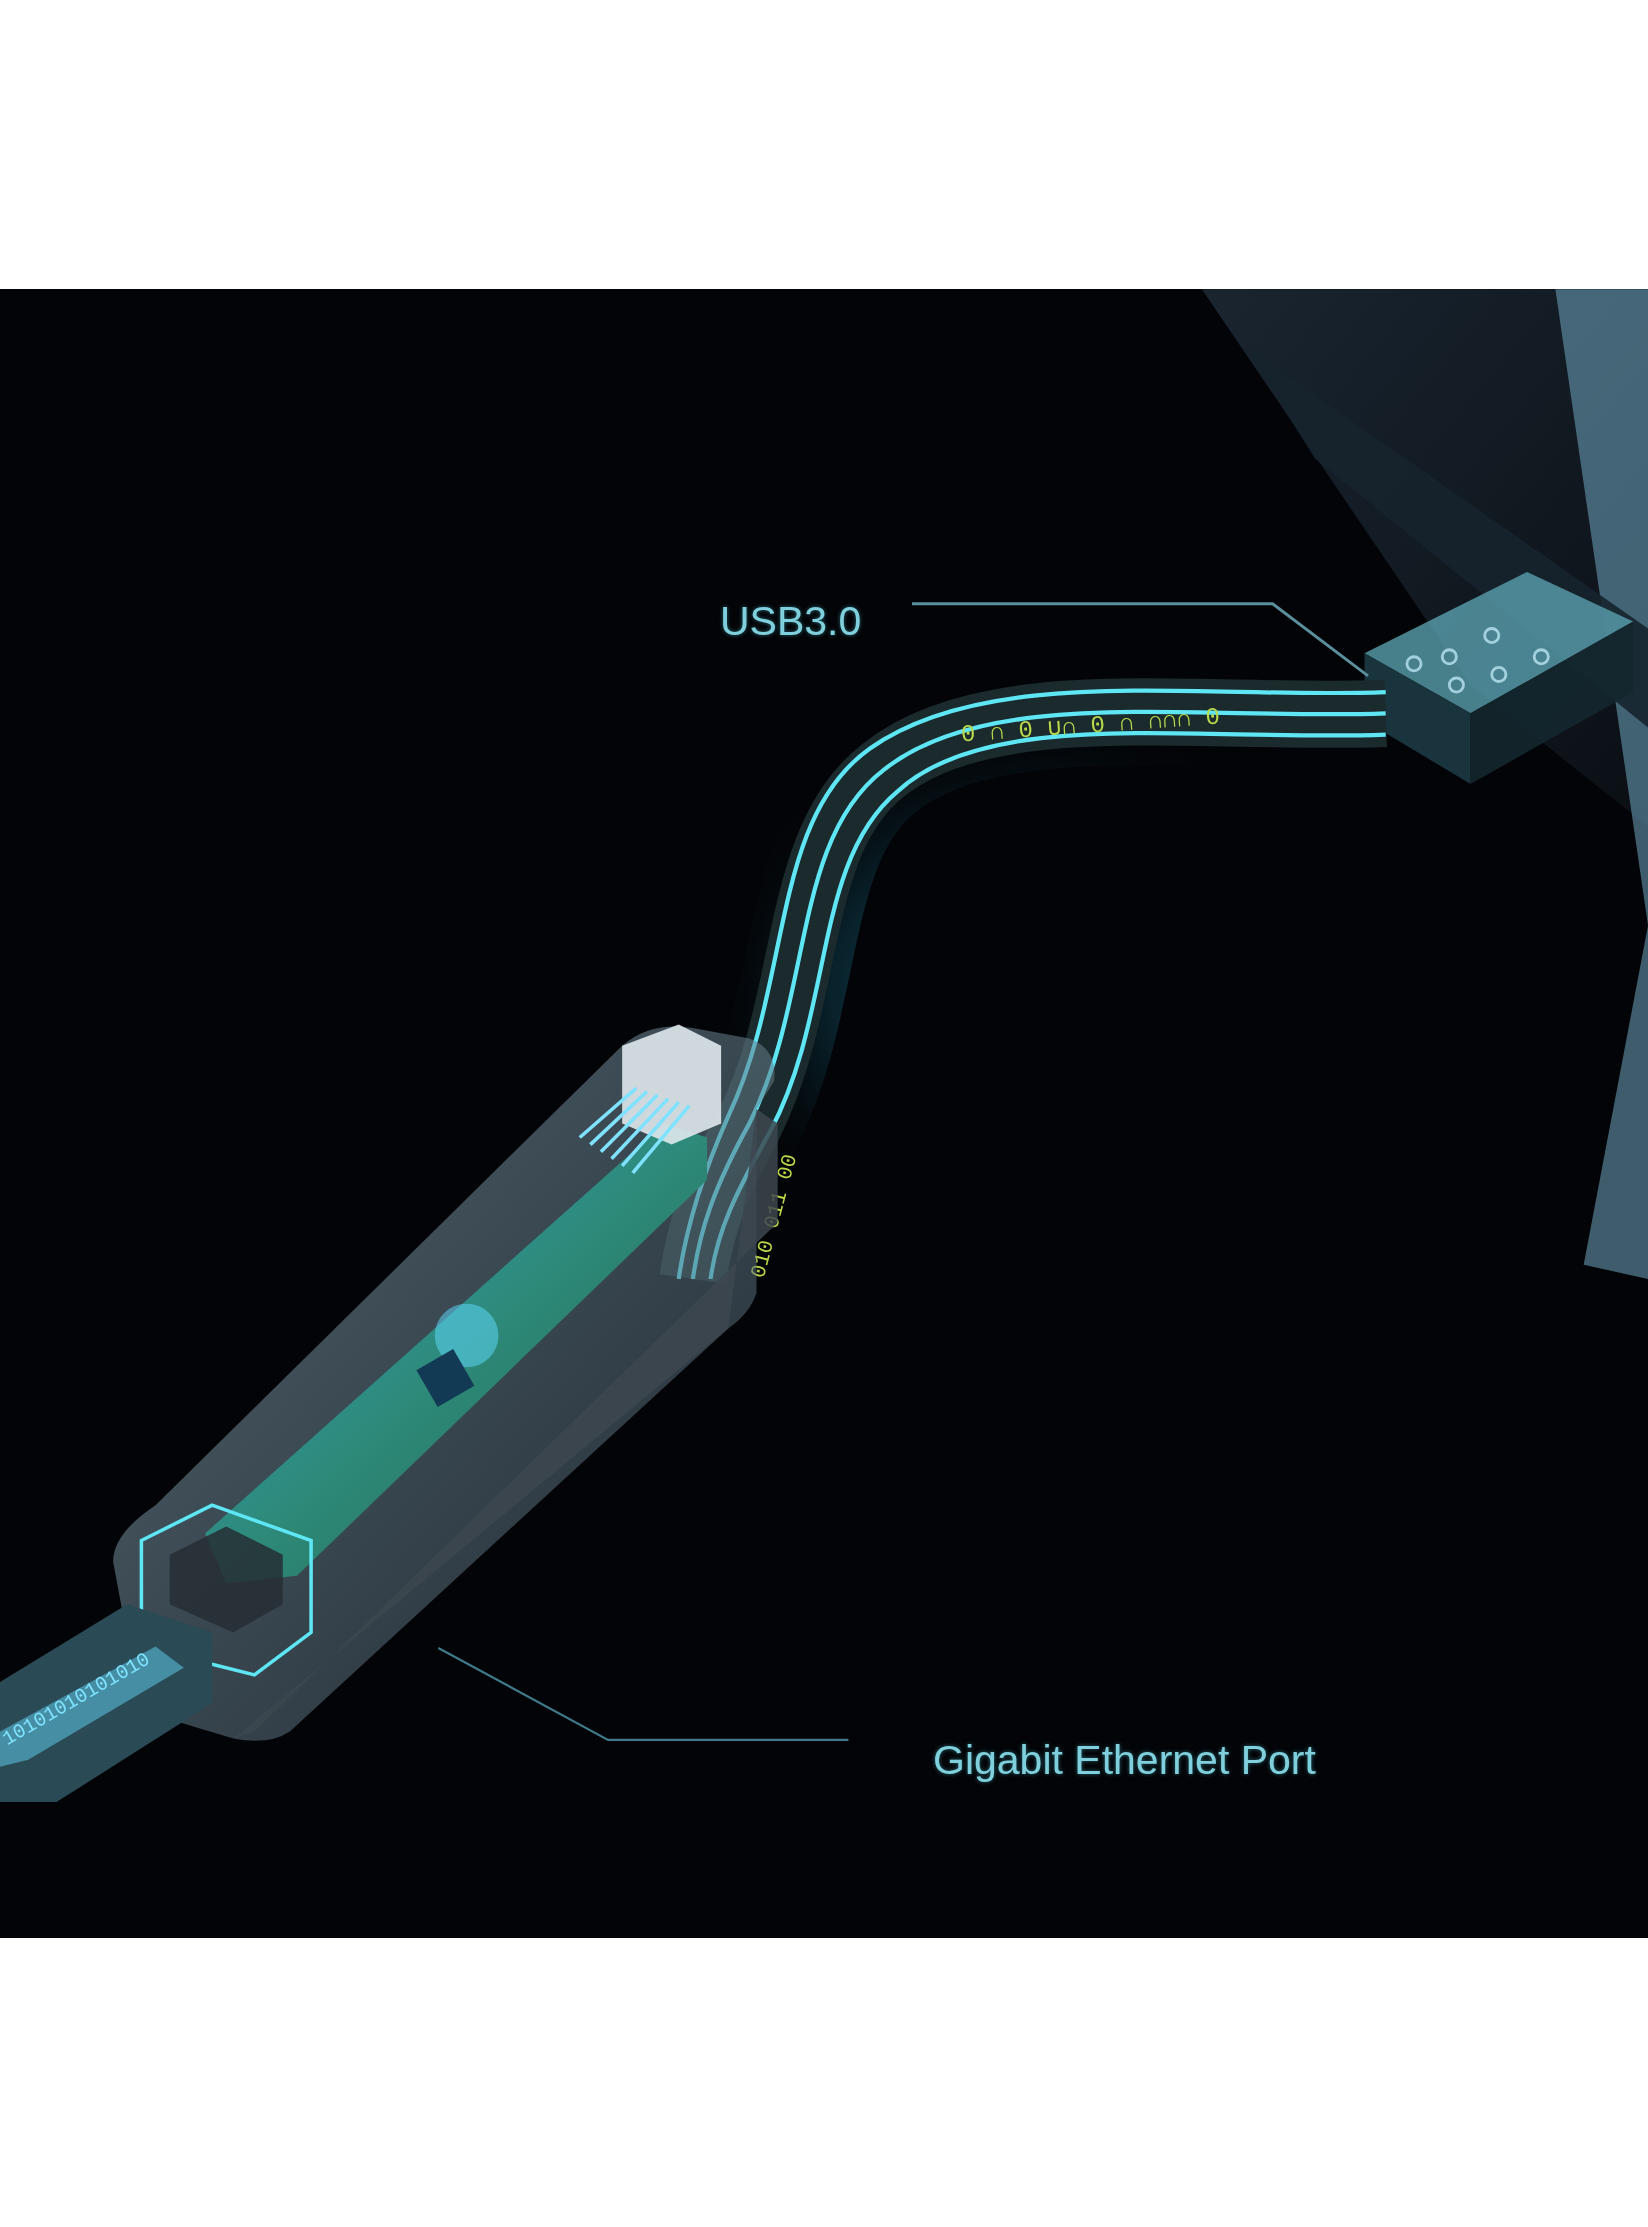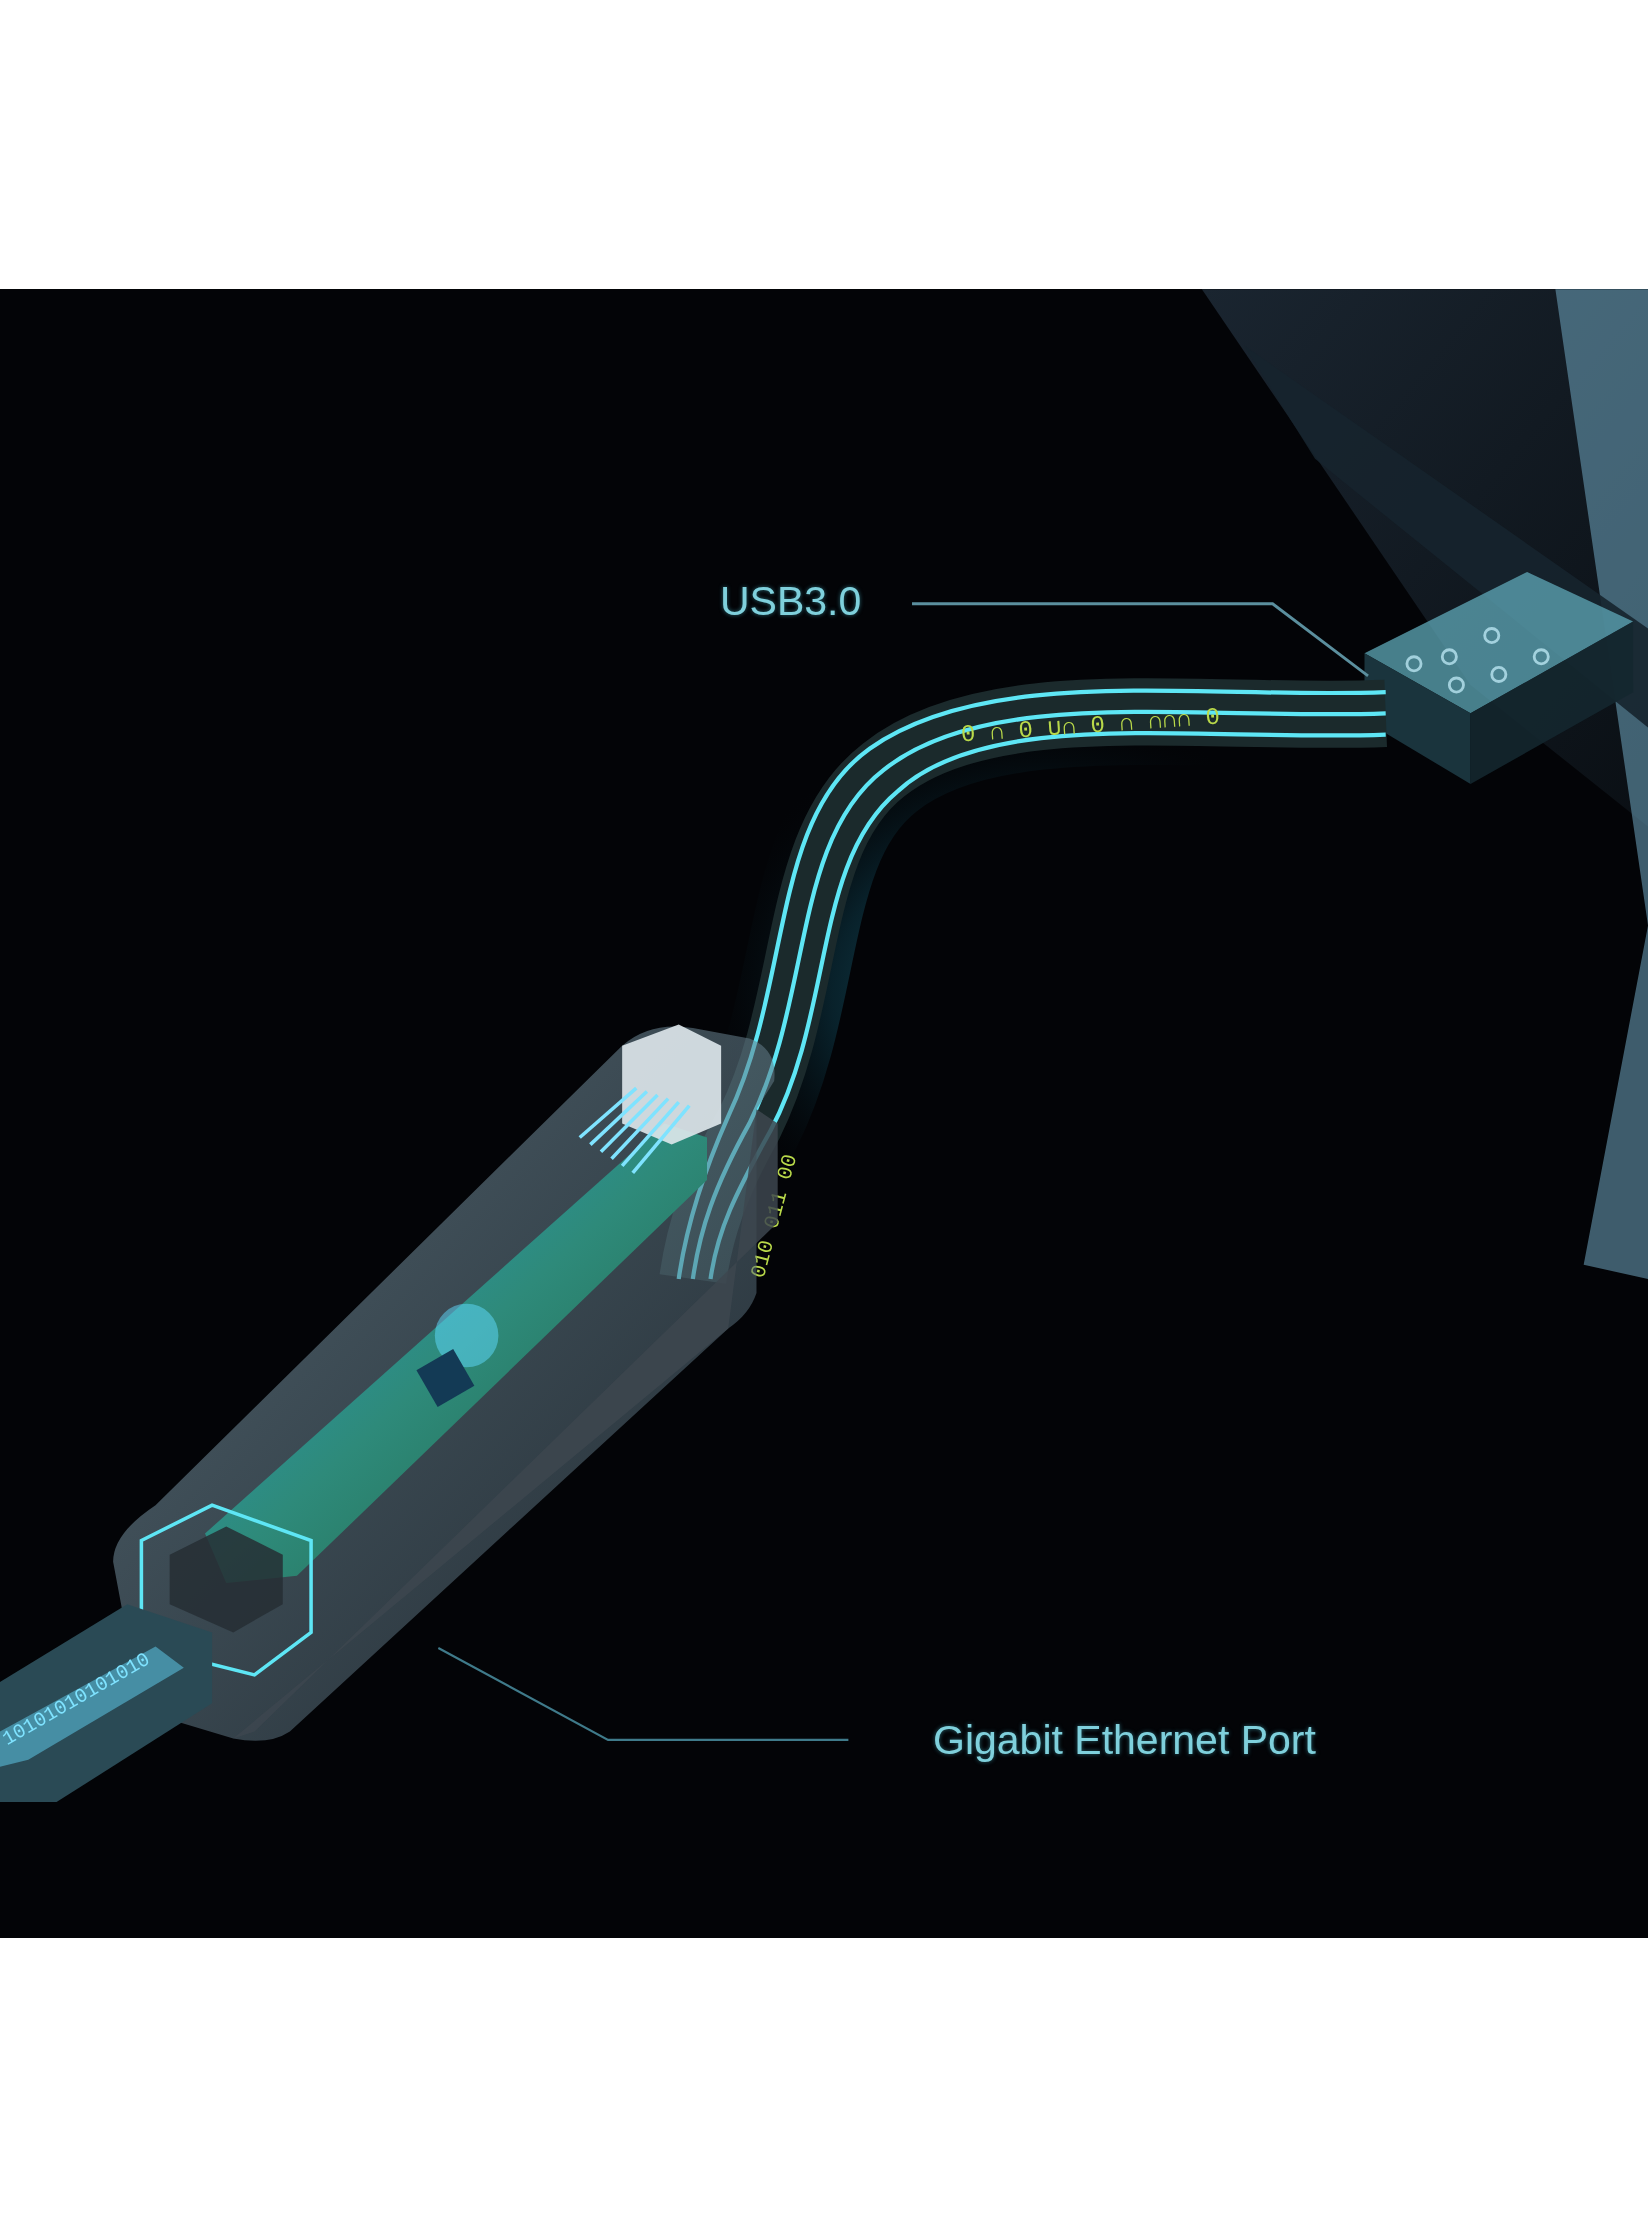--- a/index.html
+++ b/index.html
@@ -1,18 +1,18 @@
 <!DOCTYPE html>
 <html style="font-size:11.3px"><head>
 <meta charset="utf-8">
 <style>
   html, body { margin:0; padding:0; }
   body { width:1648px; height:2227px; background:#ffffff; position:relative; overflow:hidden; font-family:"Liberation Sans", sans-serif; }
   .panel { position:absolute; left:0; top:289px; width:1648px; height:1649px; background:#030407; overflow:hidden; }
-  .label { position:absolute; color:#7fd0dc; font-size:41px; letter-spacing:0px; text-shadow:0 0 4.2px rgba(80,200,220,0.5); white-space:nowrap; }
+  .label { position:absolute; color:#7fd0dc; font-size:41px; letter-spacing:0px; text-shadow:0 0 4.2px rgba(80,200,220,0.5); white-space:nowrap;margin-top:20px; }
   svg { position:absolute; left:0; top:0; }
 </style>
 </head>
 <body>
 
 <div class="panel">
   <svg width="1648" height="1649" viewBox="0 0 2331 2332">
     <defs>
       <radialGradient id="glow" cx="50%" cy="50%" r="50%">
         <stop offset="0%" stop-color="#4fd8f0" stop-opacity="0.9"></stop>

